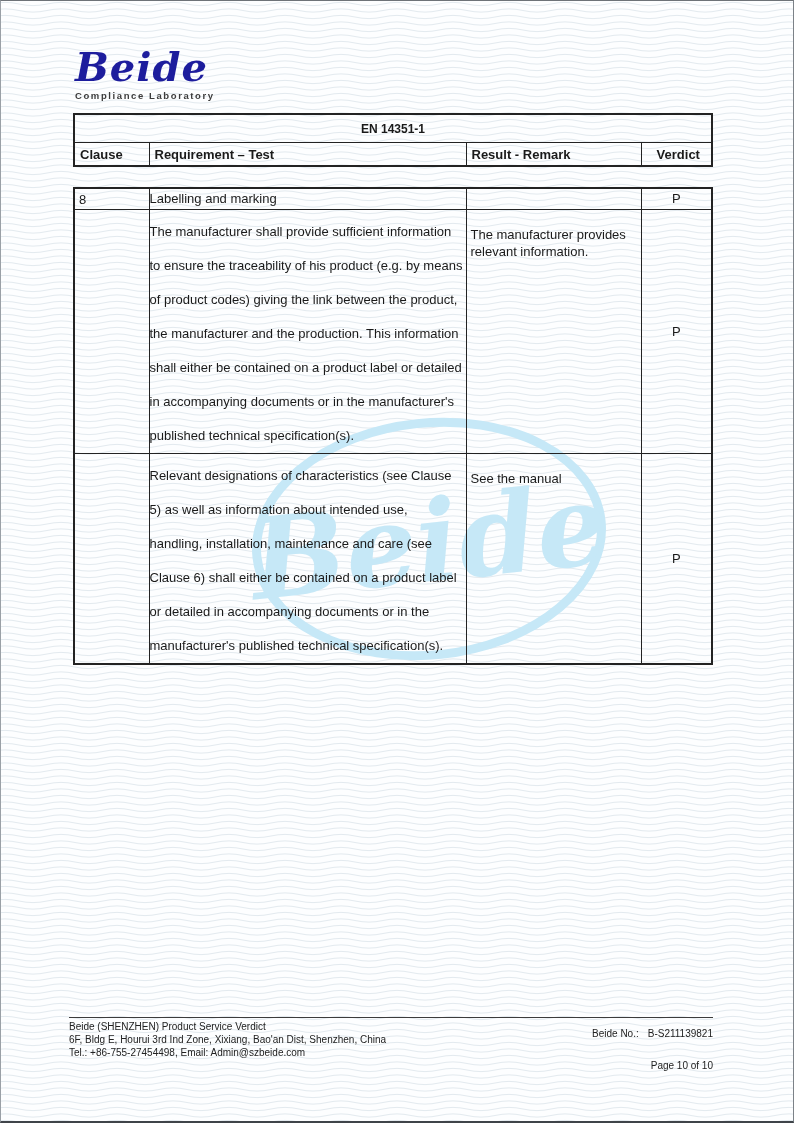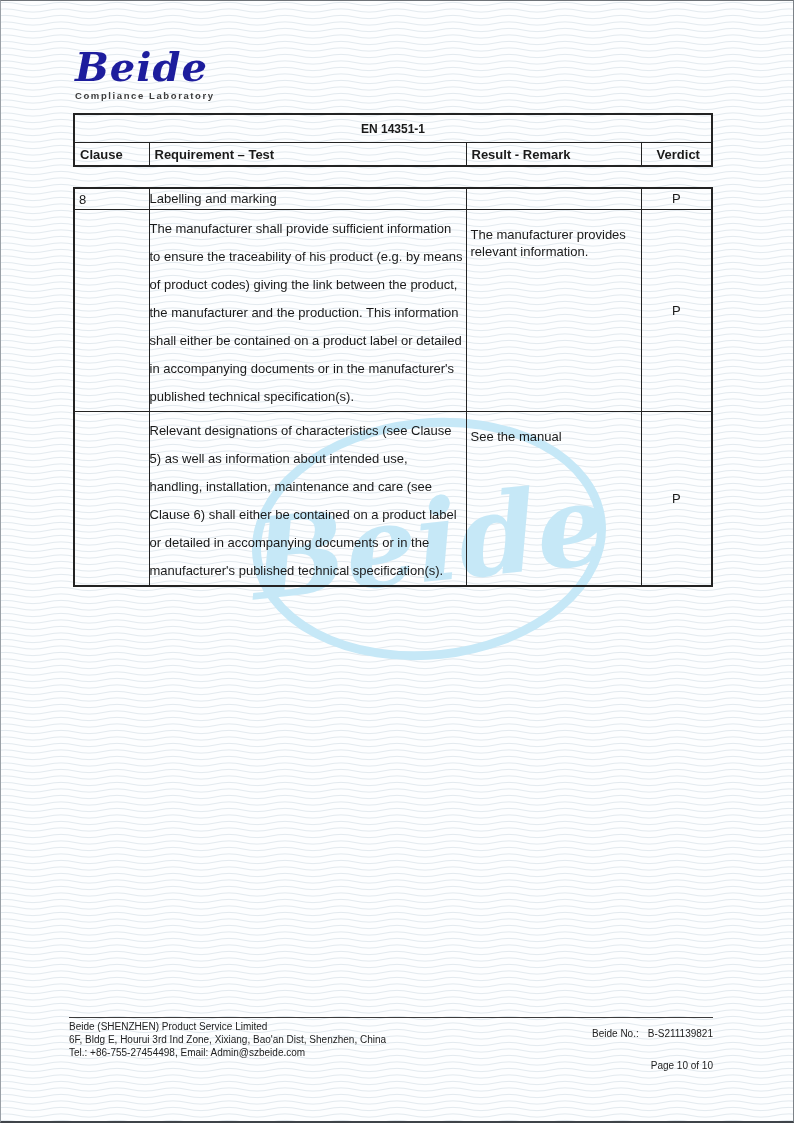--- a/index.html
+++ b/index.html
@@ -43,21 +43,21 @@
         padding:0 4px;vertical-align:middle;background:transparent;
         overflow:hidden;}
   .std-title{height:27px;text-align:center;font-weight:bold;font-size:12px;}
   .col-head{height:22px;text-align:left;font-weight:bold;padding-left:5px;margin-left:20px;}
   .col-head.center{text-align:center;padding-left:8px;}
   .row-short{height:21px;}
   .row-mid{height:195px;}
   .row-last{height:139px;}
   .c-clause{vertical-align:top;padding-top:3px;padding-left:4px;}
   .c-req{padding-left:0;padding-right:3px;}
-  .c-req.long{vertical-align:top;line-height:28px;padding-top:5px;margin-left:48px;}
+  .c-req.long{vertical-align:top;line-height:34px;padding-top:5px;margin-left:48px;}
   .c-res{vertical-align:top;line-height:17px;padding-top:16px;padding-left:4px;}
   .c-verdict{text-align:center;vertical-align:middle;}
 
   
   .footer-line{position:absolute;left:68px;top:1016px;width:644px;border-top:1px solid #3c3c3c;}
   .footer-left{position:absolute;left:68px;top:1019px;font-size:10px;line-height:13px;color:#222;}
   .footer-right{position:absolute;right:82px;top:1026px;text-align:right;font-size:10px;line-height:13px;color:#222;}
   .footer-right .row2{margin-top:19px;}
   .gap{display:inline-block;width:9px;}
 </style>
@@ -128,21 +128,21 @@
         <td class="c-clause"></td>
         <td class="c-req long">Relevant designations of characteristics (see Clause 5) as well as information about intended use, handling, installation, maintenance and care (see Clause 6) shall either be contained on a product label or detailed in accompanying documents or in the manufacturer's published technical specification(s).</td>
         <td class="c-res">See the manual</td>
         <td class="c-verdict">P</td>
       </tr>
     </tbody>
       </table>
 
     <div class="footer-line"></div>
     <div class="footer-left">
-      <div>Beide (SHENZHEN) Product Service Limited</div>
+      <div>Beide (SHENZHEN) Product Service Verdict</div>
       <div>6F, Bldg E, Hourui 3rd Ind Zone, Xixiang, Bao'an Dist, Shenzhen, China</div>
       <div>Tel.: +86-755-27454498, Email: Admin@szbeide.com</div>
     </div>
     <div class="footer-right">
       <div>
         <span>Beide No.:</span><span class="gap"></span><span>B-S211139821</span>
       </div>
       <div class="row2">Page 10 of 10</div>
     </div>
 

